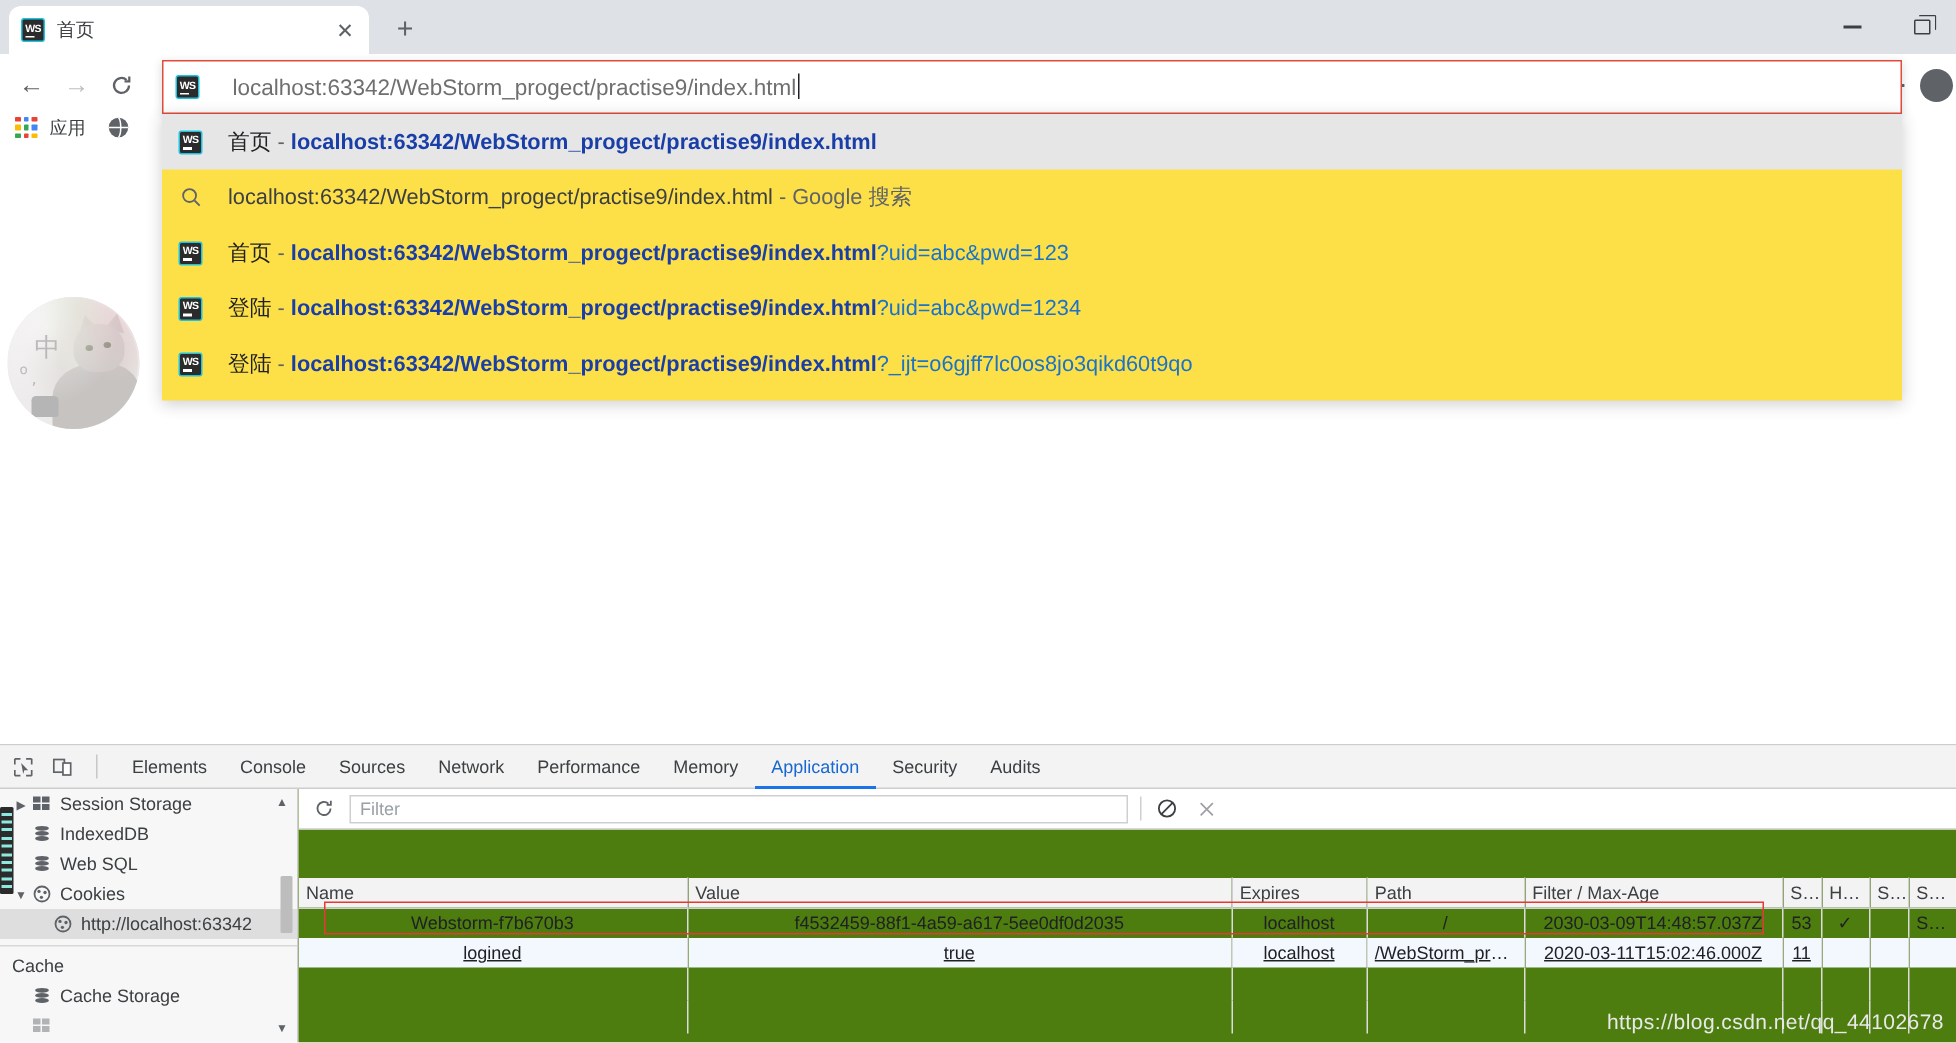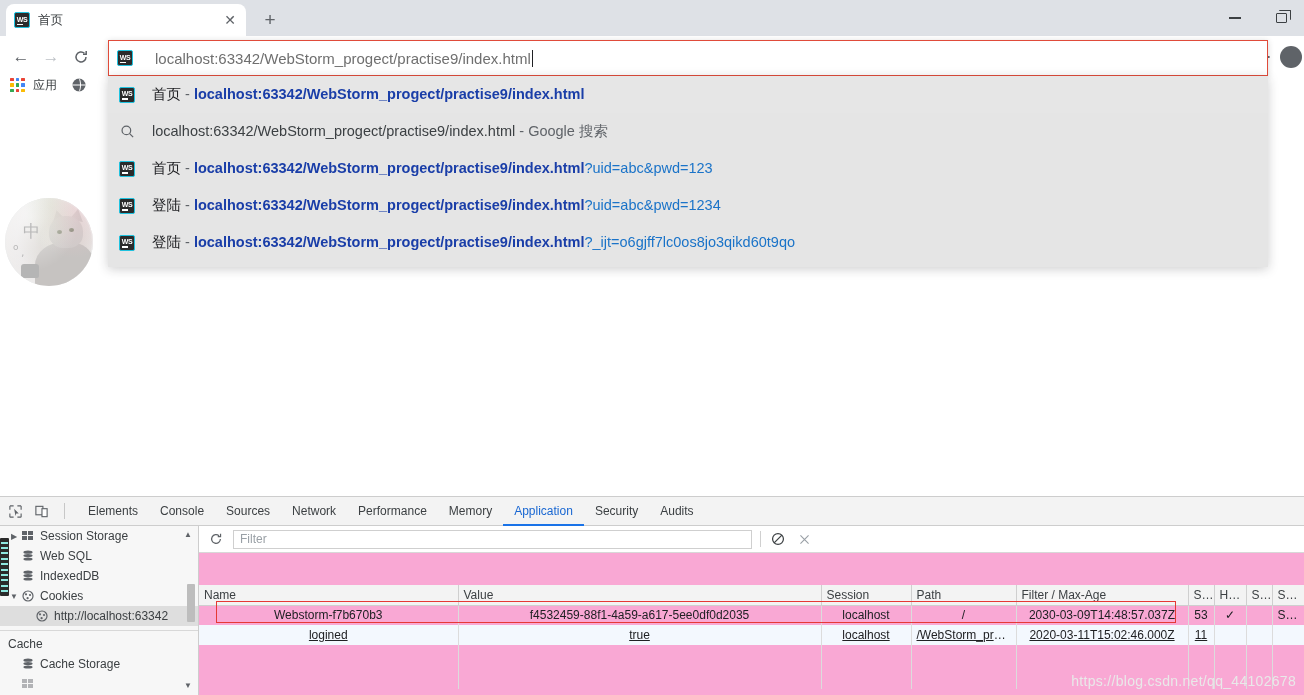--- a/index.html
+++ b/index.html
@@ -157,21 +157,21 @@
   .omni-text {
     margin-left: 22px; font-size: 15px; color: #6f6f6f;
     white-space: nowrap; font-family: "Liberation Sans", sans-serif;
   }
   .omni-caret {
     display: inline-block; width: 1px; height: 17px; background: #202124;
     vertical-align: -3px; margin-left: 1px;
   }
   .omni-dropdown {
     position: absolute; top: 36px; left: 0; width: 1160px;
-    background: #e5e5e5;
+    background: #fde047;
     box-shadow: 0 2px 10px rgba(32,33,36,.22);
     padding-bottom: 6px;
   }
   .sugg {
     height: 37px; display: flex; align-items: center; padding-left: 10px;
     white-space: nowrap;
   }
   .sugg.selected { background: #e6e6e6; }
   .sugg-icon { width: 18px; height: 18px; flex: 0 0 18px; display:flex; align-items:center; justify-content:center; }
   .sugg-fav {
@@ -236,21 +236,21 @@
     position: absolute; right: 3px; top: 58px; width: 8px; height: 38px;
     background: #bdbdbd; border-radius: 1px;
   }
   .eq-strip {
     position: absolute; left: 0; top: 12px; width: 9px; height: 58px;
     background: #2b2b2b; border-radius: 1px;
     display: flex; flex-direction: column; justify-content: space-around; padding: 2px 1px;
   }
   .eq-strip i { display:block; height: 2px; background: #8fe8e0; }
 
-  .dt-main { flex: 1; position: relative; overflow: hidden; background: #f9a8d4; }
+  .dt-main { flex: 1; position: relative; overflow: hidden; background: #4d7c0f; }
   .dt-filterbar {
     height: 27px; display: flex; align-items: center; gap: 8px;
     padding: 0 8px; border-bottom: 1px solid #d8d8d8; background: #ffffff;
   }
   .filter-input {
     flex: 1; max-width: 519px; height: 19px; border: 1px solid #cfcfcf;
     background: #fff; font-size: 12px; color: #9aa0a6;
     display: flex; align-items: center; padding-left: 6px;
   }
   .fb-sep { width: 1px; height: 16px; background: #d0d0d0; }
@@ -505,32 +505,32 @@
         </div>
 
         <div class="tree-row" style="padding-left:20px">
           <div class="tree-ico">
             <svg width="12" height="12" viewBox="0 0 12 12">
               <ellipse cx="6" cy="2.2" rx="4.6" ry="1.6" fill="#5f6368"></ellipse>
               <ellipse cx="6" cy="5.6" rx="4.6" ry="1.6" fill="#5f6368"></ellipse>
               <ellipse cx="6" cy="9" rx="4.6" ry="1.6" fill="#5f6368"></ellipse>
             </svg>
           </div>
-          <div class="tree-label">Web SQL</div>
+          <div class="tree-label">IndexedDB</div>
         </div>
 
         <div class="tree-row" style="padding-left:20px">
           <div class="tree-ico">
             <svg width="12" height="12" viewBox="0 0 12 12">
               <ellipse cx="6" cy="2.2" rx="4.6" ry="1.6" fill="#5f6368"></ellipse>
               <ellipse cx="6" cy="5.6" rx="4.6" ry="1.6" fill="#5f6368"></ellipse>
               <ellipse cx="6" cy="9" rx="4.6" ry="1.6" fill="#5f6368"></ellipse>
             </svg>
           </div>
-          <div class="tree-label">IndexedDB</div>
+          <div class="tree-label">Web SQL</div>
         </div>
 
         <div class="tree-row" style="padding-left:8px">
           <div class="tree-arrow">▼</div>
           <div class="tree-ico">
             <svg width="12" height="12" viewBox="0 0 12 12">
               <circle cx="6" cy="6" r="5" fill="none" stroke="#5f6368" stroke-width="1.2"></circle>
               <circle cx="4" cy="4.3" r="1.1" fill="#5f6368"></circle>
               <circle cx="8" cy="5" r="1.1" fill="#5f6368"></circle>
               <circle cx="5.6" cy="8.2" r="1.1" fill="#5f6368"></circle>
@@ -610,21 +610,21 @@
               <col style="width:172px">
               <col style="width:26px">
             <col style="width:32px">
               <col style="width:26px">
               <col style="width:32px">
           </colgroup>
           <thead>
             <tr>
               <th>Name</th>
               <th>Value</th>
-              <th>Session</th>
+              <th>Expires</th>
               <th>Path</th>
               <th>Filter / Max-Age</th>
               <th>S...</th>
               <th>Ht...</th>
               <th>S...</th>
               <th>Sam</th>
             </tr>
           </thead>
           <tbody>
             <tr>

